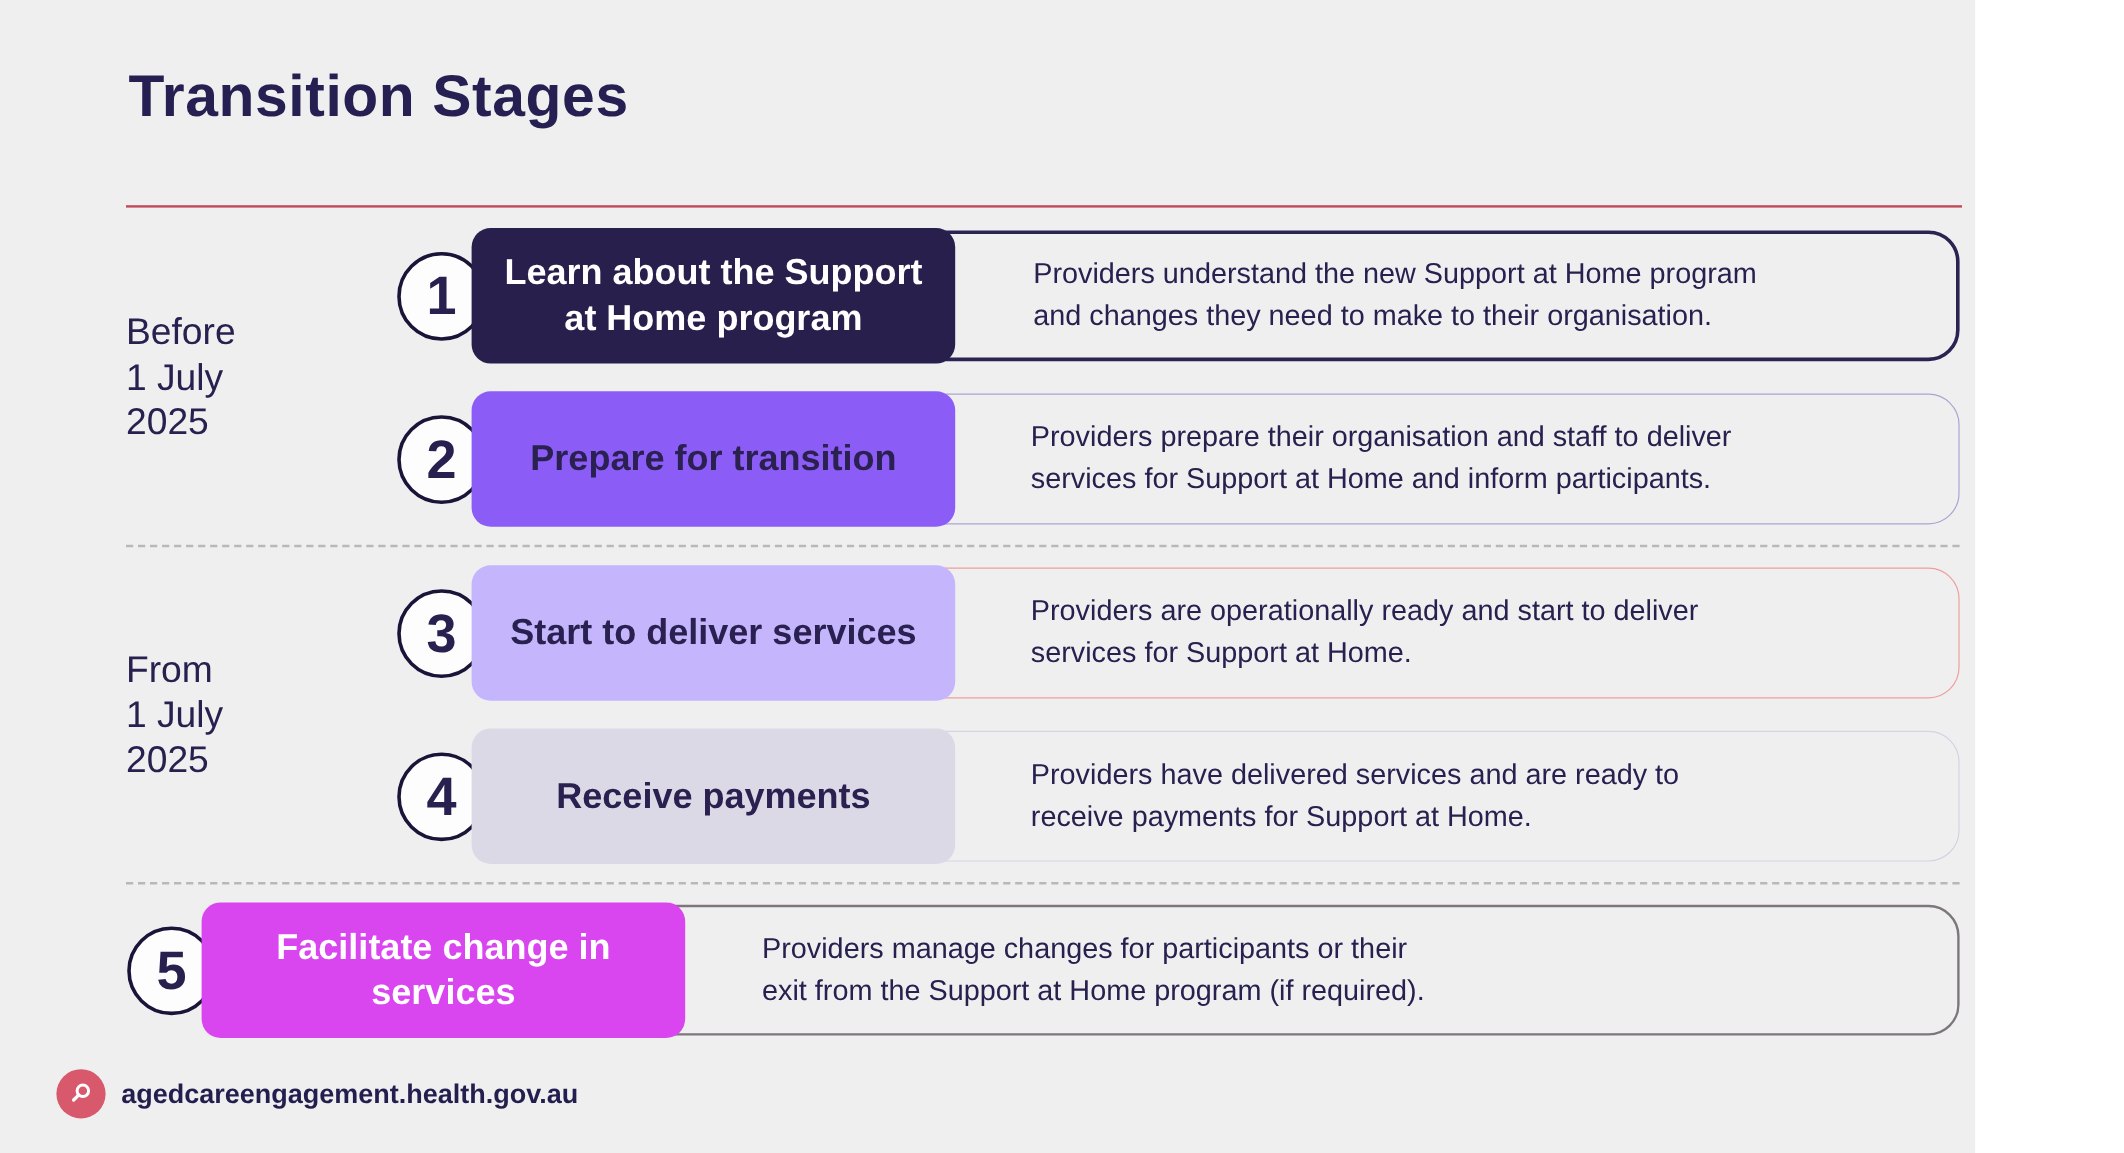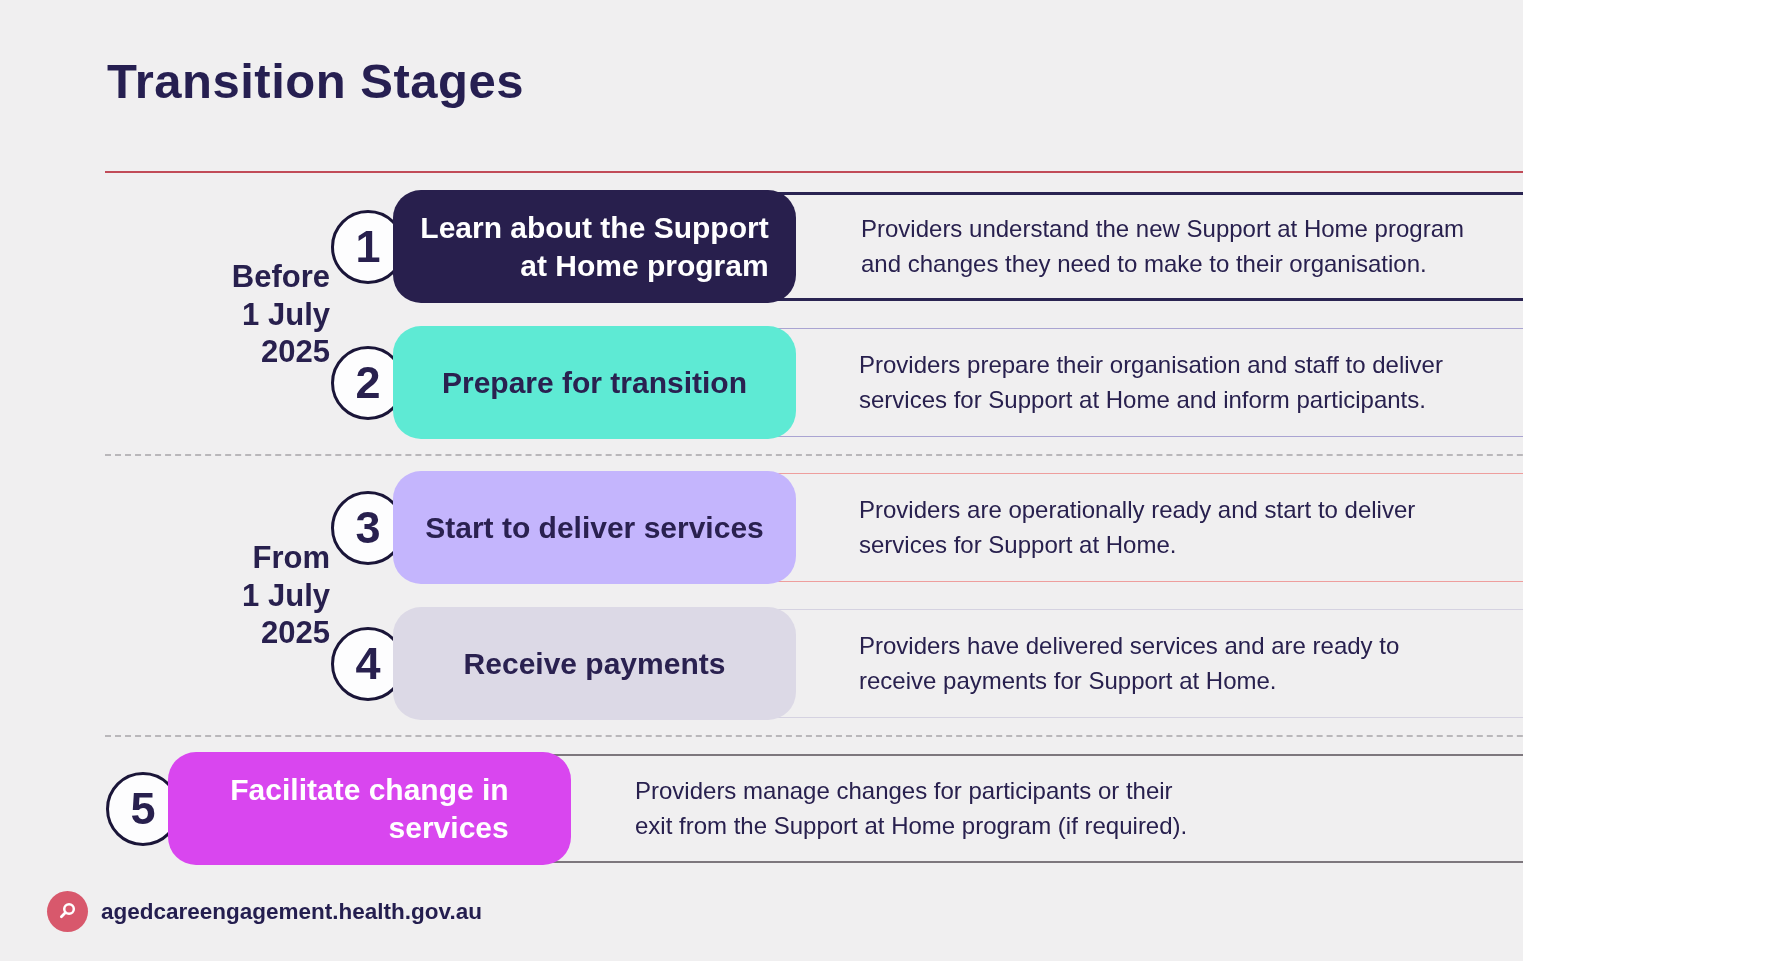--- a/index.html
+++ b/index.html
@@ -1,34 +1,34 @@
 <!DOCTYPE html>
 <html><head>
 <meta charset="utf-8">
 <style>
   html,body { margin:0; padding:0; }
   .page {
-    position:relative; width:1523px; height:961px;
+    position:relative; width:1646px; height:961px;
     background:#f0eff0; overflow:hidden;
     font-family:"Liberation Sans", sans-serif;
     color:#28204e;
   }
   .page-title {
     position:absolute; left:107px; top:53px;
     font-size:49px; font-weight:700; color:#261f51; letter-spacing:0.5px;
   }
   .accent-rule {
     position:absolute; left:105px; top:171px; width:1530px; height:2px;
     background:#c14b58;
   }
   .body { position:absolute; left:105px; top:190px; width:1528px; }
   .group { display:flex; align-items:center; }
   .group-label {
-    width:225px; flex:0 0 225px; text-align:right;
-    font-size:31px; font-weight:700; color:#28204e;
+    width:225px; flex:0 0 225px; text-align:left;
+    font-size:31px; font-weight:400; color:#28204e;
     line-height:1.22; white-space:pre-line;
   }
   .group-rows { flex:1; display:flex; flex-direction:column; gap:23px; }
   .divider {
     border:none; border-top:2px dashed #b9b7ba;
     margin:15px 0; width:100%;
   }
   .row { position:relative; height:113px; }
   .desc-box {
     position:absolute; left:90px; right:0; top:2px; bottom:2px;
@@ -37,23 +37,23 @@
   }
   .desc-box.bw-thick { border-width:3px; }
   .desc-box.bw-med   { border-width:2px; }
   .desc {
     margin-left:438px; margin-right:28px;
     font-size:24px; line-height:1.43; color:#28204e;
     white-space:pre-line;
   }
   .pill {
     position:absolute; left:63px; top:0; bottom:0; width:403px;
-    border-radius:28px; z-index:3;
+    border-radius:16px; z-index:3;
     display:flex; align-items:center; justify-content:center;
-    text-align:right; padding:0 12px; box-sizing:border-box;
+    text-align:center; padding:0 12px; box-sizing:border-box;
   }
   .pill-label { font-size:30px; font-weight:700; line-height:1.25; white-space:pre-line; }
   .num-circle {
     position:absolute; left:1px; top:50%; transform:translateY(-50%);
     width:68px; height:68px; border-radius:50%;
     background:#fdfdfe; border:3px solid #1a1538; z-index:2;
     display:flex; align-items:center; justify-content:center;
   }
   .num-circle span { font-size:45px; font-weight:700; color:#28204e; }
   .footer {
@@ -94,21 +94,21 @@
           <div class="num-circle">
             <span>1</span>
           </div>
         </div>
 
         <div class="row">
           <div class="desc-box" style="border-color: rgb(170, 164, 210);">
             <p class="desc">Providers prepare their organisation and staff to deliver
 services for Support at Home and inform participants.</p>
           </div>
-          <div class="pill" style="background-color: #5eead4;">
+          <div class="pill" style="background-color: #8b5cf6;">
             <span class="pill-label" style="color: rgb(42, 33, 80);">Prepare for transition</span>
           </div>
           <div class="num-circle">
             <span>2</span>
           </div>
         </div>
 
       </div>
     </div>
 

